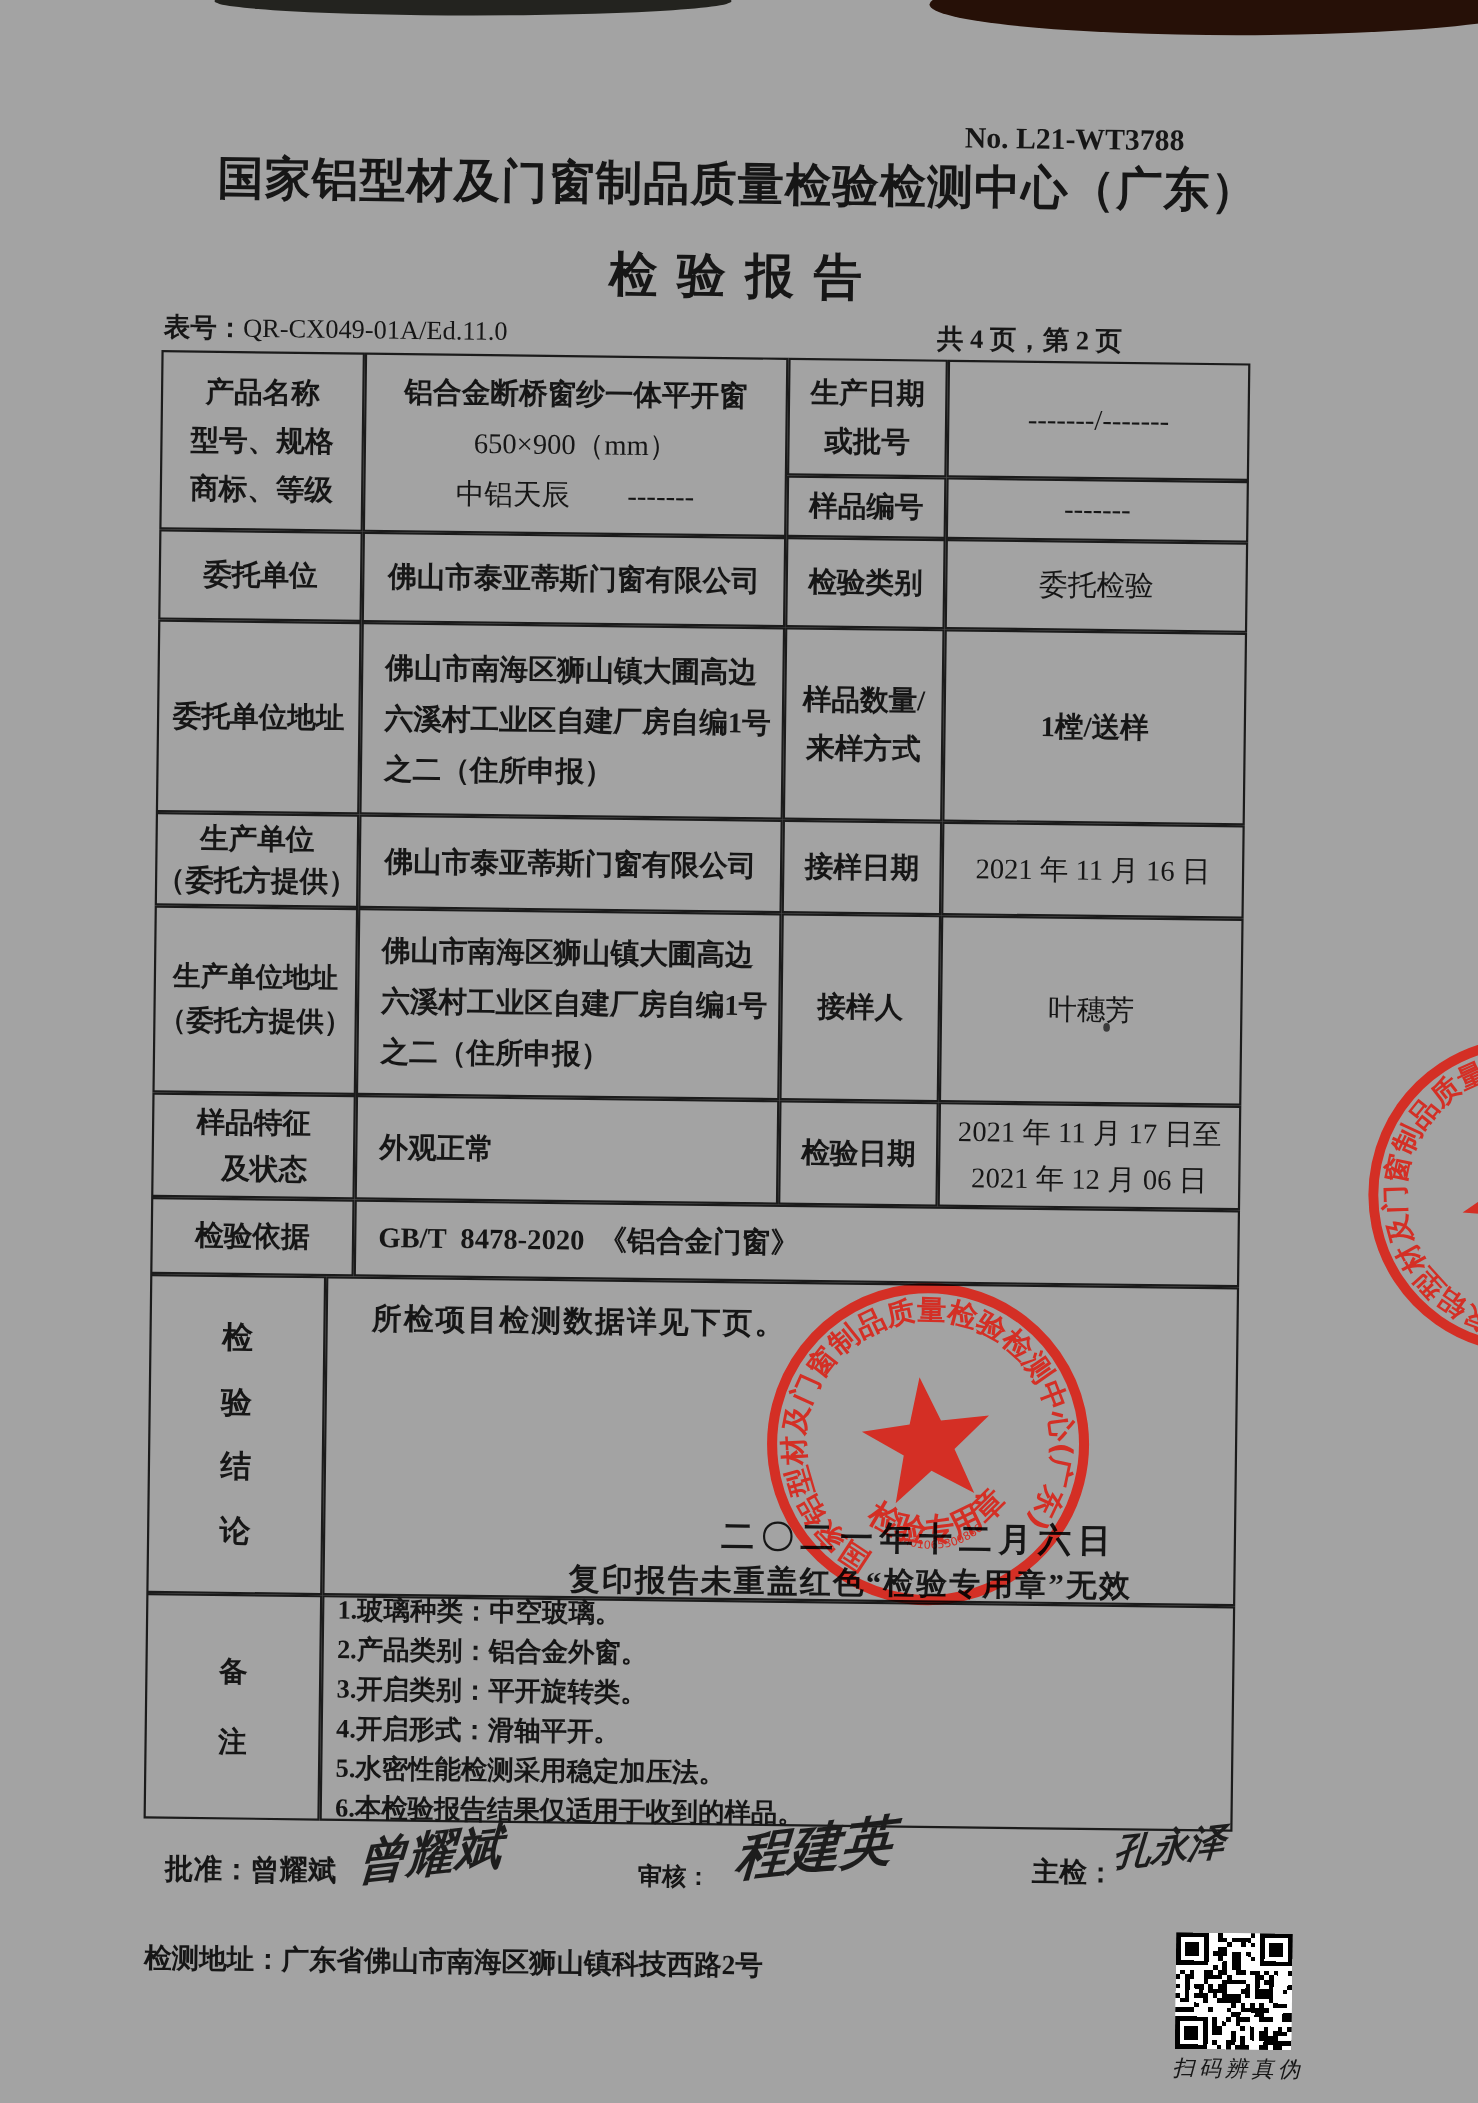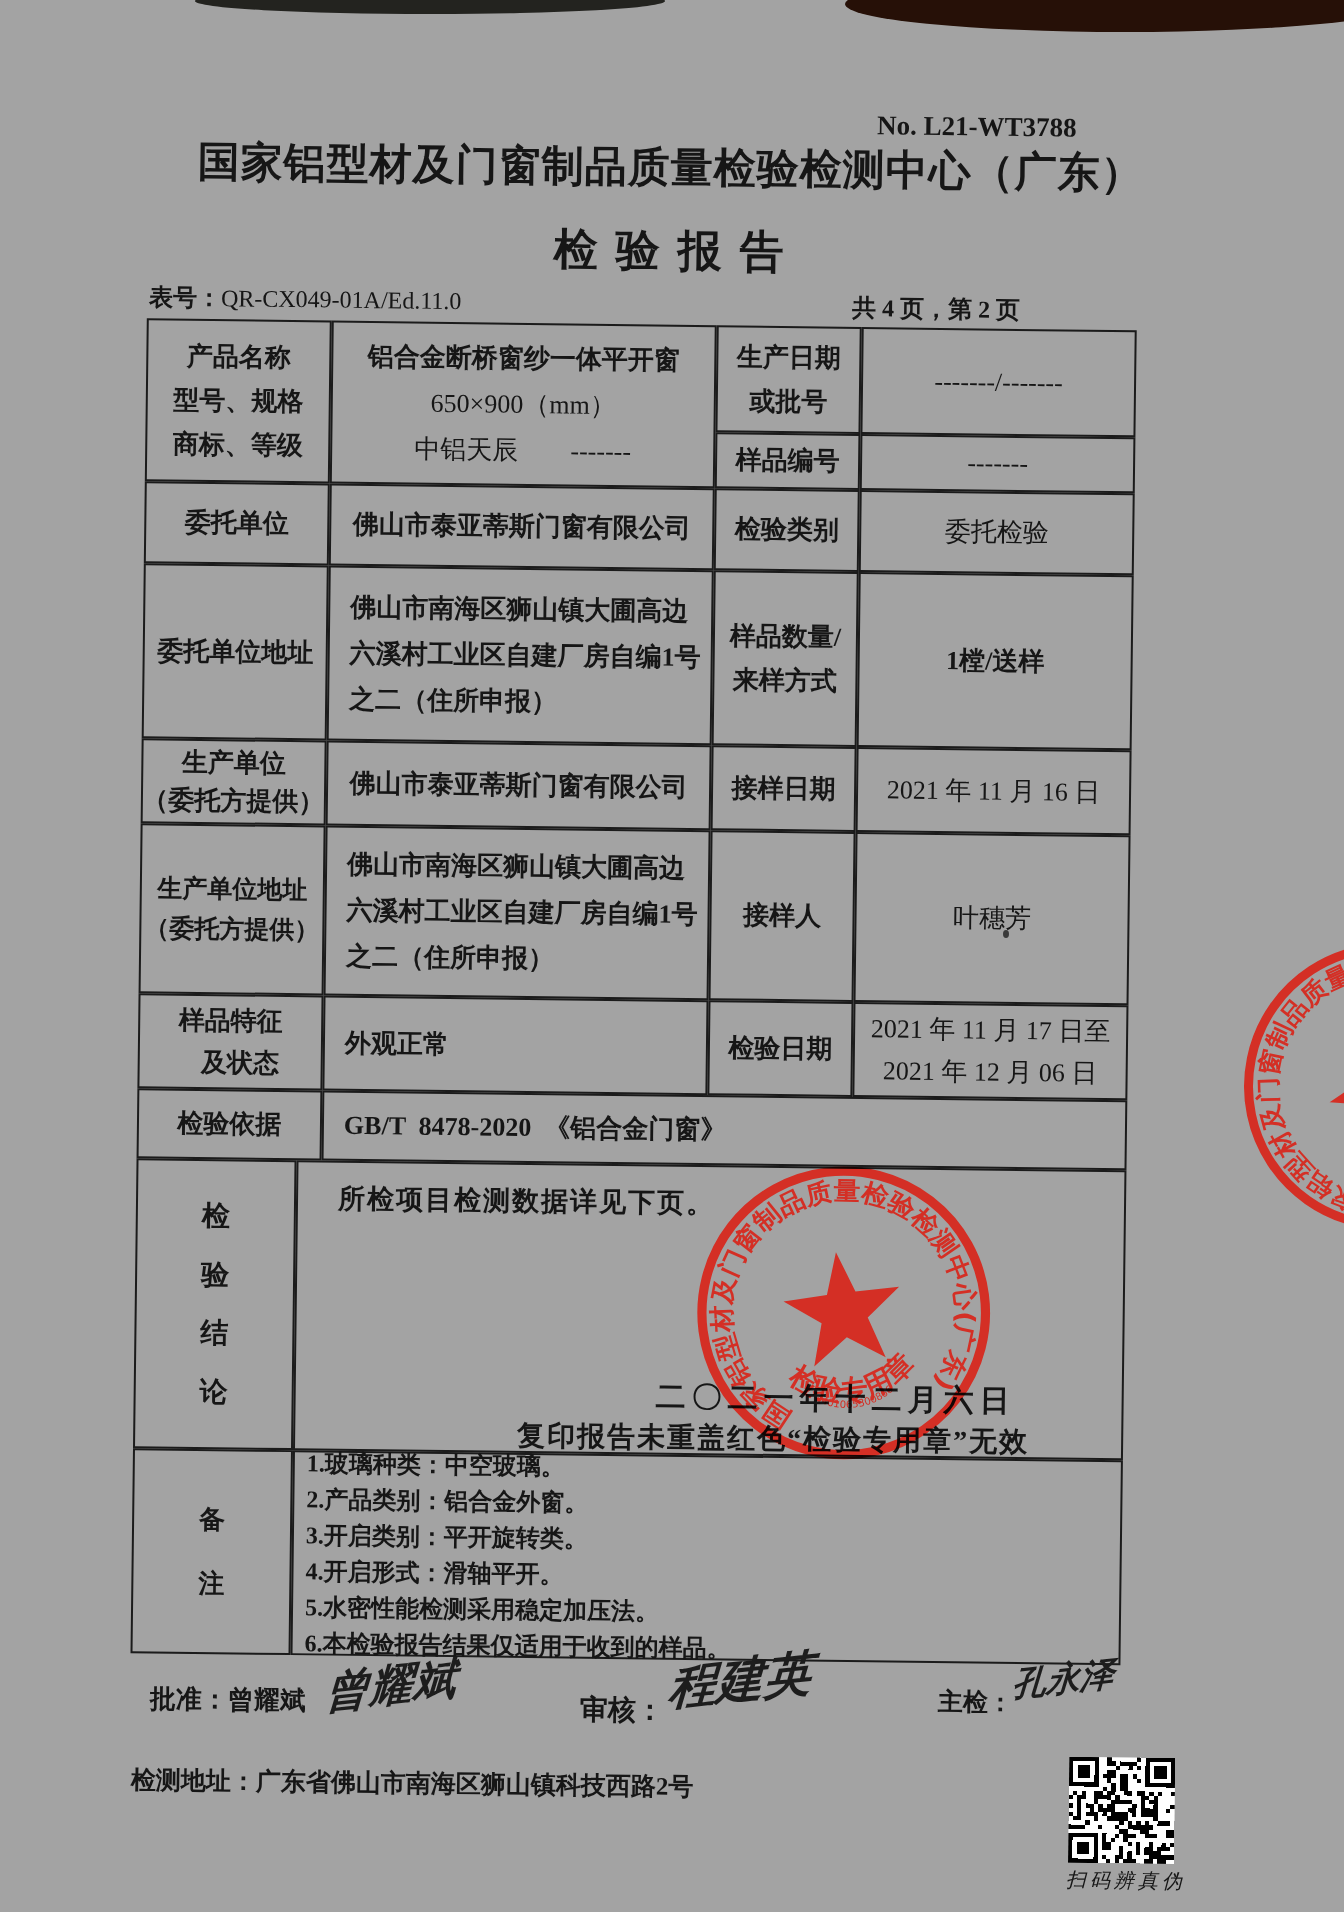--- a/index.html
+++ b/index.html
@@ -172,21 +172,21 @@
       <span style="font-size:24px;font-weight:bold;">1.玻璃种类：中空玻璃。</span>
       <span style="font-size:24px;font-weight:bold;">2.产品类别：铝合金外窗。</span>
       <span style="font-size:24px;font-weight:bold;">3.开启类别：平开旋转类。</span>
       <span style="font-size:24px;font-weight:bold;">4.开启形式：滑轴平开。</span>
       <span style="font-size:24px;font-weight:bold;">5.水密性能检测采用稳定加压法。</span>
       <span style="font-size:24px;font-weight:bold;">6.本检验报告结果仅适用于收到的样品。</span>
     </div>
 
     <div class="abs b" style="left:170px;top:1688px;font-size:26px;"><span>批准：</span><span>曾耀斌</span></div>
     <div class="abs sig" style="left:345px;top:1660px;font-size:44px;">曾耀斌</div>
-    <div class="abs b" style="left:600px;top:1692px;font-size:28px;">审核：</div>
+    <div class="abs b" style="left:600px;top:1692px;font-size:22px;">审核：</div>
     <div class="abs sig" style="left:688px;top:1648px;font-size:48px;">程建英</div>
     <div class="abs b" style="left:958px;top:1682px;font-size:25px;">主检：</div>
     <div class="abs sig" style="left:1032px;top:1652px;font-size:34px;">孔永泽</div>
 
     <div class="abs" style="left:152px;top:1770px;font-size:25px;font-weight:bold;">
       <span>检测地址：</span><span>广东省佛山市南海区狮山镇科技西路2号</span>
     </div>
 
     <div class="abs" style="left:1090px;top:1752px;width:106px;height:106px;">
       <svg id="qr-svg" width="106" height="106" viewBox="0 0 25 25" shape-rendering="crispEdges">

